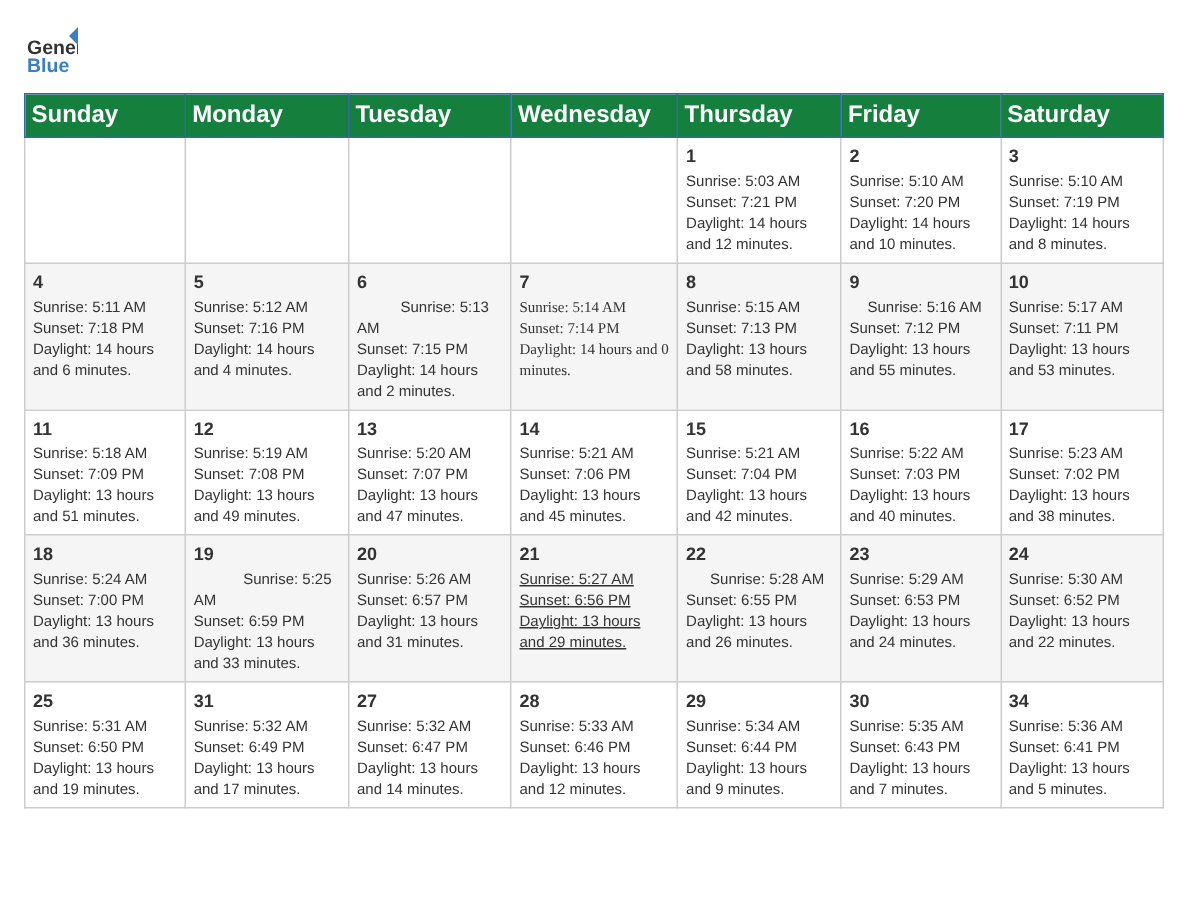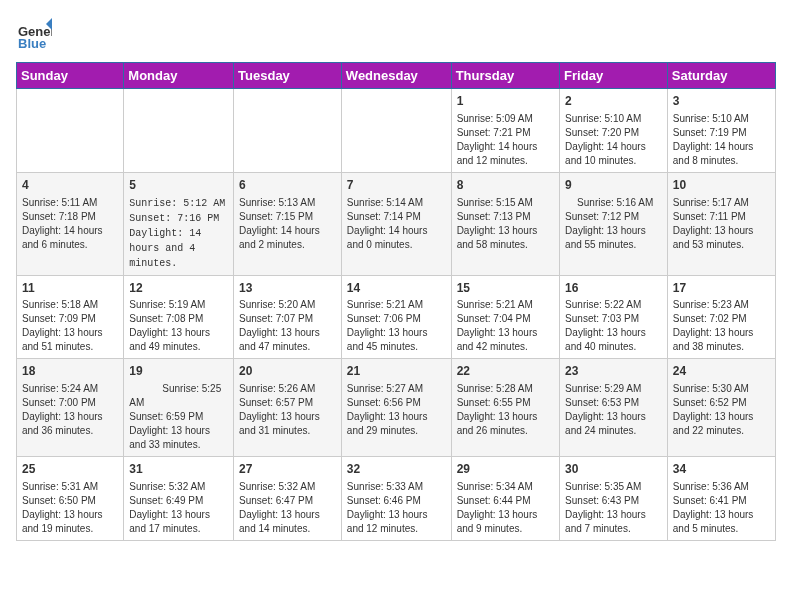--- a/index.html
+++ b/index.html
@@ -35,25 +35,25 @@
       font-size: 18px;
       font-weight: normal;
       color: #444;
     }
     table {
       width: 100%;
       border-collapse: collapse;
       font-size: 10.5px;
     }
     thead tr th {
-      background: #a21caf;
+      background: #15803d;
       color: #fff;
       padding: 5px 4px;
       text-align: left;
-      font-size: 13px;
+      font-size: 16px;
       font-weight: bold;
       border: 1px solid #2e6da4;
     }
     tbody tr td {
       border: 1px solid #ccc;
       vertical-align: top;
       padding: 4px 5px;
       height: 80px;
       width: 113px;
       background: #fff;
@@ -100,41 +100,41 @@
         <th>Friday</th>
         <th>Saturday</th>
       </tr>
   </thead>
   <tbody id="calendar-body">
   <tr>
         <td class="empty"></td>
         <td class="empty"></td>
         <td class="empty"></td>
         <td class="empty"></td>
-        <td><span class="day-num">1</span><span style="white-space: pre-line;">Sunrise: 5:09 AM
+        <td><span class="day-num">1</span><span style="white-space: pre-line;">Sunrise: 5:03 AM
 Sunset: 7:21 PM
 Daylight: 14 hours and 12 minutes.</span></td>
         <td><span class="day-num">2</span><span style="white-space: pre-line;">Sunrise: 5:10 AM
 Sunset: 7:20 PM
 Daylight: 14 hours and 10 minutes.</span></td>
         <td><span class="day-num">3</span><span style="white-space: pre-line;">Sunrise: 5:10 AM
 Sunset: 7:19 PM
 Daylight: 14 hours and 8 minutes.</span></td>
       </tr>
       <tr>
         <td><span class="day-num">4</span><span style="white-space: pre-line; text-align: right;">Sunrise: 5:11 AM
 Sunset: 7:18 PM
 Daylight: 14 hours and 6 minutes.</span></td>
-        <td><span class="day-num">5</span><span style="white-space: pre-line; font-family: Liberation Mono, monospace;">Sunrise: 5:12 AM
+        <td><span class="day-num">5</span><span style="white-space: pre-line;">Sunrise: 5:12 AM
 Sunset: 7:16 PM
 Daylight: 14 hours and 4 minutes.</span></td>
-        <td><span class="day-num">6</span><span style="white-space: pre-line;">Sunrise: 5:13 AM
+        <td><span class="day-num">6</span><span style="white-space: pre-line; margin-left: 29px;">Sunrise: 5:13 AM
 Sunset: 7:15 PM
 Daylight: 14 hours and 2 minutes.</span></td>
-        <td><span class="day-num">7</span><span style="white-space: pre-line;">Sunrise: 5:14 AM
+        <td><span class="day-num">7</span><span style="white-space: pre-line; font-family: Liberation Serif, serif;">Sunrise: 5:14 AM
 Sunset: 7:14 PM
 Daylight: 14 hours and 0 minutes.</span></td>
         <td><span class="day-num">8</span><span style="white-space: pre-line;">Sunrise: 5:15 AM
 Sunset: 7:13 PM
 Daylight: 13 hours and 58 minutes.</span></td>
         <td><span class="day-num">9</span><span style="white-space: pre-line; margin-left: 12px;">Sunrise: 5:16 AM
 Sunset: 7:12 PM
 Daylight: 13 hours and 55 minutes.</span></td>
         <td><span class="day-num">10</span><span style="white-space: pre-line;">Sunrise: 5:17 AM
 Sunset: 7:11 PM
@@ -166,44 +166,44 @@
       <tr>
         <td><span class="day-num">18</span><span style="white-space: pre-line; text-align: right;">Sunrise: 5:24 AM
 Sunset: 7:00 PM
 Daylight: 13 hours and 36 minutes.</span></td>
         <td><span class="day-num">19</span><span style="white-space: pre-line; margin-left: 33px;">Sunrise: 5:25 AM
 Sunset: 6:59 PM
 Daylight: 13 hours and 33 minutes.</span></td>
         <td><span class="day-num">20</span><span style="white-space: pre-line; text-align: right;">Sunrise: 5:26 AM
 Sunset: 6:57 PM
 Daylight: 13 hours and 31 minutes.</span></td>
-        <td><span class="day-num">21</span><span style="white-space: pre-line;">Sunrise: 5:27 AM
+        <td><span class="day-num">21</span><span style="white-space: pre-line; text-decoration: underline;">Sunrise: 5:27 AM
 Sunset: 6:56 PM
 Daylight: 13 hours and 29 minutes.</span></td>
-        <td><span class="day-num">22</span><span style="white-space: pre-line;">Sunrise: 5:28 AM
+        <td><span class="day-num">22</span><span style="white-space: pre-line; margin-left: 16px;">Sunrise: 5:28 AM
 Sunset: 6:55 PM
 Daylight: 13 hours and 26 minutes.</span></td>
         <td><span class="day-num">23</span><span style="white-space: pre-line;">Sunrise: 5:29 AM
 Sunset: 6:53 PM
 Daylight: 13 hours and 24 minutes.</span></td>
         <td><span class="day-num">24</span><span style="white-space: pre-line;">Sunrise: 5:30 AM
 Sunset: 6:52 PM
 Daylight: 13 hours and 22 minutes.</span></td>
       </tr>
       <tr>
         <td><span class="day-num">25</span><span style="white-space: pre-line; margin-top: 12px;">Sunrise: 5:31 AM
 Sunset: 6:50 PM
 Daylight: 13 hours and 19 minutes.</span></td>
         <td><span class="day-num">31</span><span style="white-space: pre-line;">Sunrise: 5:32 AM
 Sunset: 6:49 PM
 Daylight: 13 hours and 17 minutes.</span></td>
         <td><span class="day-num">27</span><span style="white-space: pre-line;">Sunrise: 5:32 AM
 Sunset: 6:47 PM
 Daylight: 13 hours and 14 minutes.</span></td>
-        <td><span class="day-num">32</span><span style="white-space: pre-line;">Sunrise: 5:33 AM
+        <td><span class="day-num">28</span><span style="white-space: pre-line;">Sunrise: 5:33 AM
 Sunset: 6:46 PM
 Daylight: 13 hours and 12 minutes.</span></td>
         <td><span class="day-num">29</span><span style="white-space: pre-line;">Sunrise: 5:34 AM
 Sunset: 6:44 PM
 Daylight: 13 hours and 9 minutes.</span></td>
         <td><span class="day-num">30</span><span style="white-space: pre-line;">Sunrise: 5:35 AM
 Sunset: 6:43 PM
 Daylight: 13 hours and 7 minutes.</span></td>
         <td><span class="day-num">34</span><span style="white-space: pre-line;">Sunrise: 5:36 AM
 Sunset: 6:41 PM

